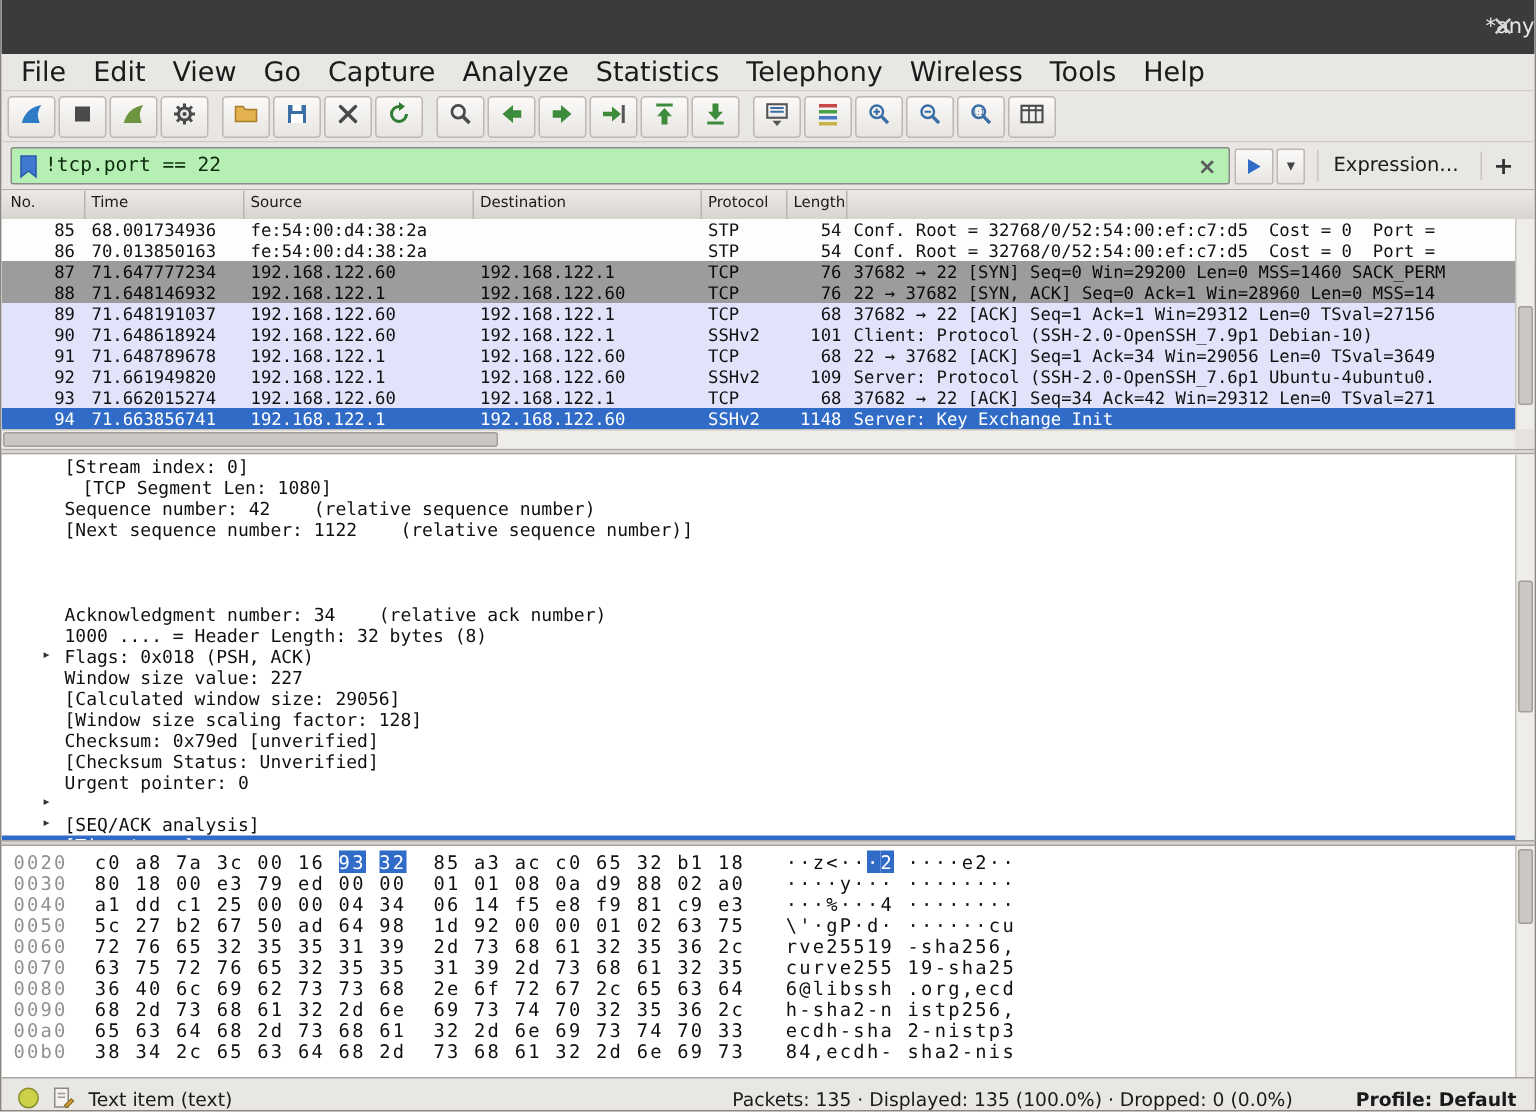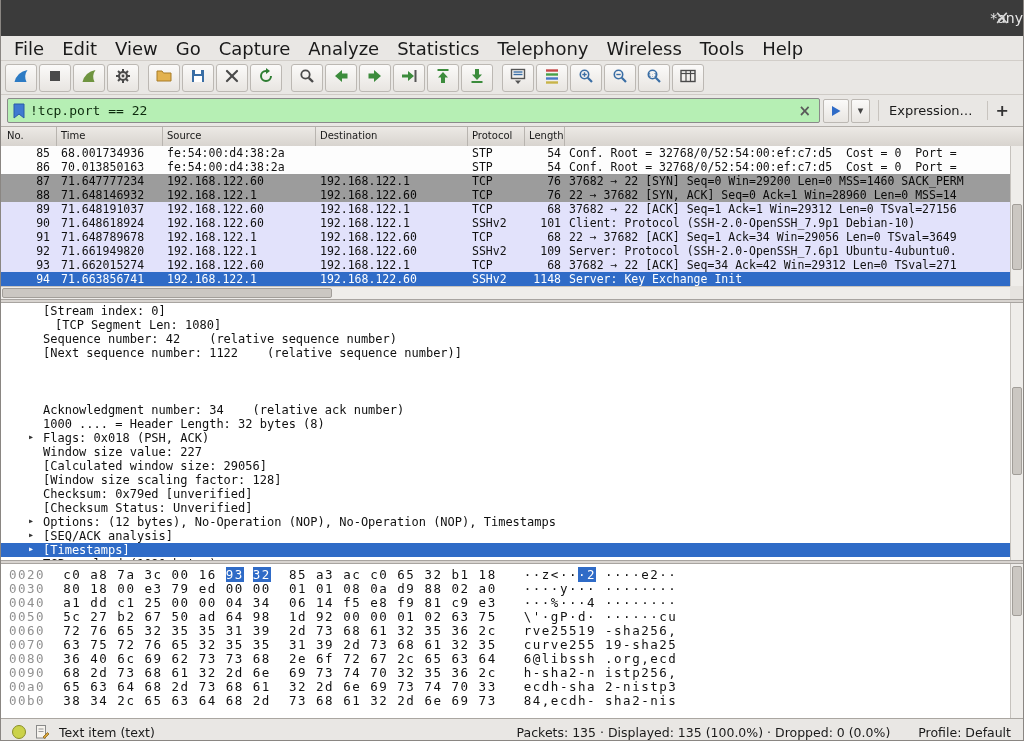--- a/index.html
+++ b/index.html
@@ -77,21 +77,21 @@
           color:#111;white-space:pre;}
   .hoff{color:#909090;}
   .hl{background:#2f6bc7;color:#fff;}
   .hex-vscroll{top:0;right:0;bottom:0;}
   
   .statusbar{height:26px;flex:none;background:#e9e7e4;border-top:1px solid #aaa6a1;display:flex;
              align-items:center;padding:0 8px;font-size:12.5px;color:#1a1a1a;}
   .sb-icon{width:20px;height:20px;display:flex;align-items:center;justify-content:center;margin-right:3px;}
   .sb-left{margin-left:4px;}
   .sb-mid{margin-left:auto;}
-  .sb-right{margin-left:28px;margin-right:4px;}
+  .sb-right{margin-left:42px;margin-right:4px;font-weight:bold;}
 </style>
 </head>
 <body>
 
 <div class="window">
 
   <div class="titlebar">
     <span>*any</span>
     <span class="tclose">×</span>
   </div>
@@ -307,21 +307,22 @@
         <div class="dline" style="padding-left: 42px;"><span>Sequence number: 42    (relative sequence number)</span></div>
         <div class="dline" style="padding-left: 42px;"><span>[Next sequence number: 1122    (relative sequence number)]</span></div>
         <div class="dline" style="padding-left: 42px; margin-top: 43px;"><span>Acknowledgment number: 34    (relative ack number)</span></div>
         <div class="dline" style="padding-left: 42px;"><span>1000 .... = Header Length: 32 bytes (8)</span></div>
         <div class="dline" style="padding-left: 42px;"><span class="arrow" style="left: 27px;">▸</span><span>Flags: 0x018 (PSH, ACK)</span></div>
         <div class="dline" style="padding-left: 42px;"><span>Window size value: 227</span></div>
         <div class="dline" style="padding-left: 42px;"><span>[Calculated window size: 29056]</span></div>
         <div class="dline" style="padding-left: 42px;"><span>[Window size scaling factor: 128]</span></div>
         <div class="dline" style="padding-left: 42px;"><span>Checksum: 0x79ed [unverified]</span></div>
         <div class="dline" style="padding-left: 42px;"><span>[Checksum Status: Unverified]</span></div>
-        <div class="dline" style="padding-left: 42px;"><span class="arrow" style="left: 27px;">▸</span><span>Options: (12 bytes), No-Operation (NOP), No-Operation (NOP), Timestamps</span></div>
+        <div class="dline" style="padding-left: 42px;"><span>Urgent pointer: 0</span></div>
+        <div class="dline" style="padding-left: 42px;"><span class="arrow" style="left: 27px;">▸</span></div>
         <div class="dline" style="padding-left: 42px;"><span class="arrow" style="left: 27px;">▸</span><span>[SEQ/ACK analysis]</span></div>
         <div class="dline selected" style="padding-left: 42px;"><span class="arrow" style="left: 27px;">▸</span><span>[Timestamps]</span></div>
         <div class="dline" style="padding-left: 42px;"><span>TCP payload (1080 bytes)</span></div>
         <div class="dline" style="padding-left: 16px;"><span class="arrow" style="left: 3px;">▾</span><span>SSH Protocol</span></div>
         <div class="dline" style="padding-left: 28px;"><span class="arrow" style="left: 14px;">▸</span><span>SSH Version 2 (encryption:chacha20-poly1305@openssh.com mac:&lt;implicit&gt; compression:none)</span></div>
       </div>
     <div class="vscroll det-vscroll">
       <div class="vthumb" style="top:84px;height:88px;"></div>
     </div>
   </div>

